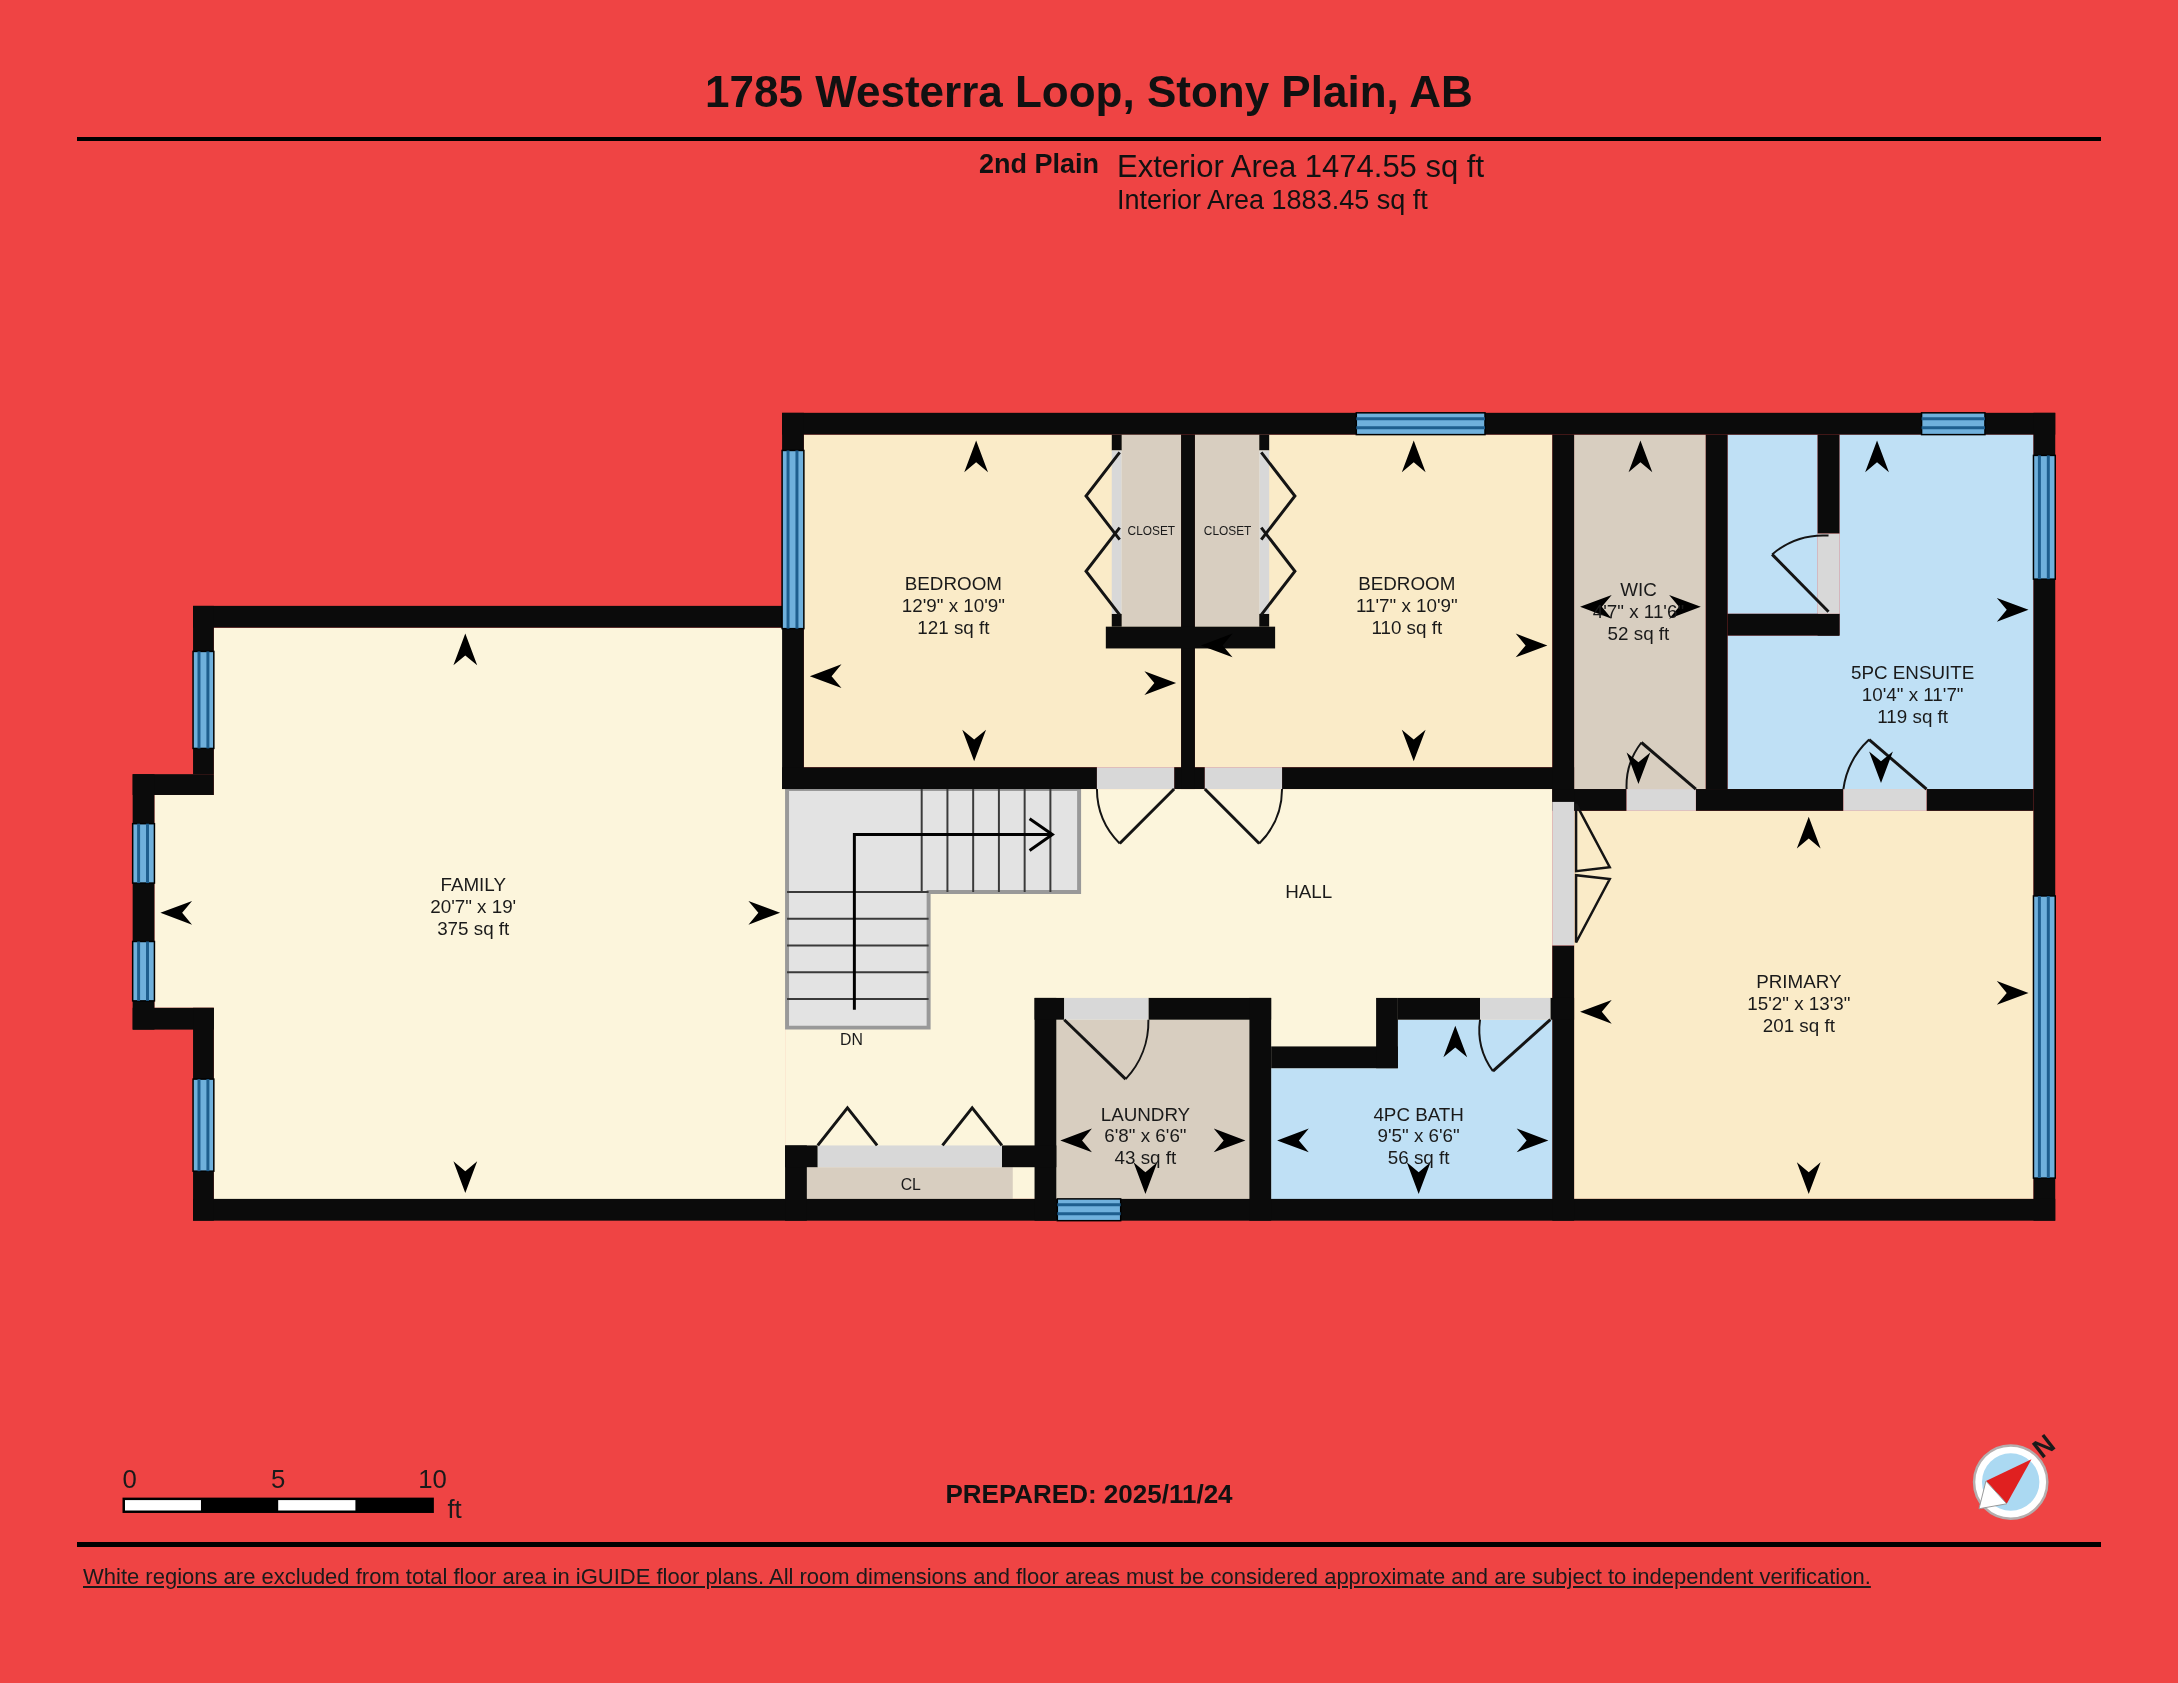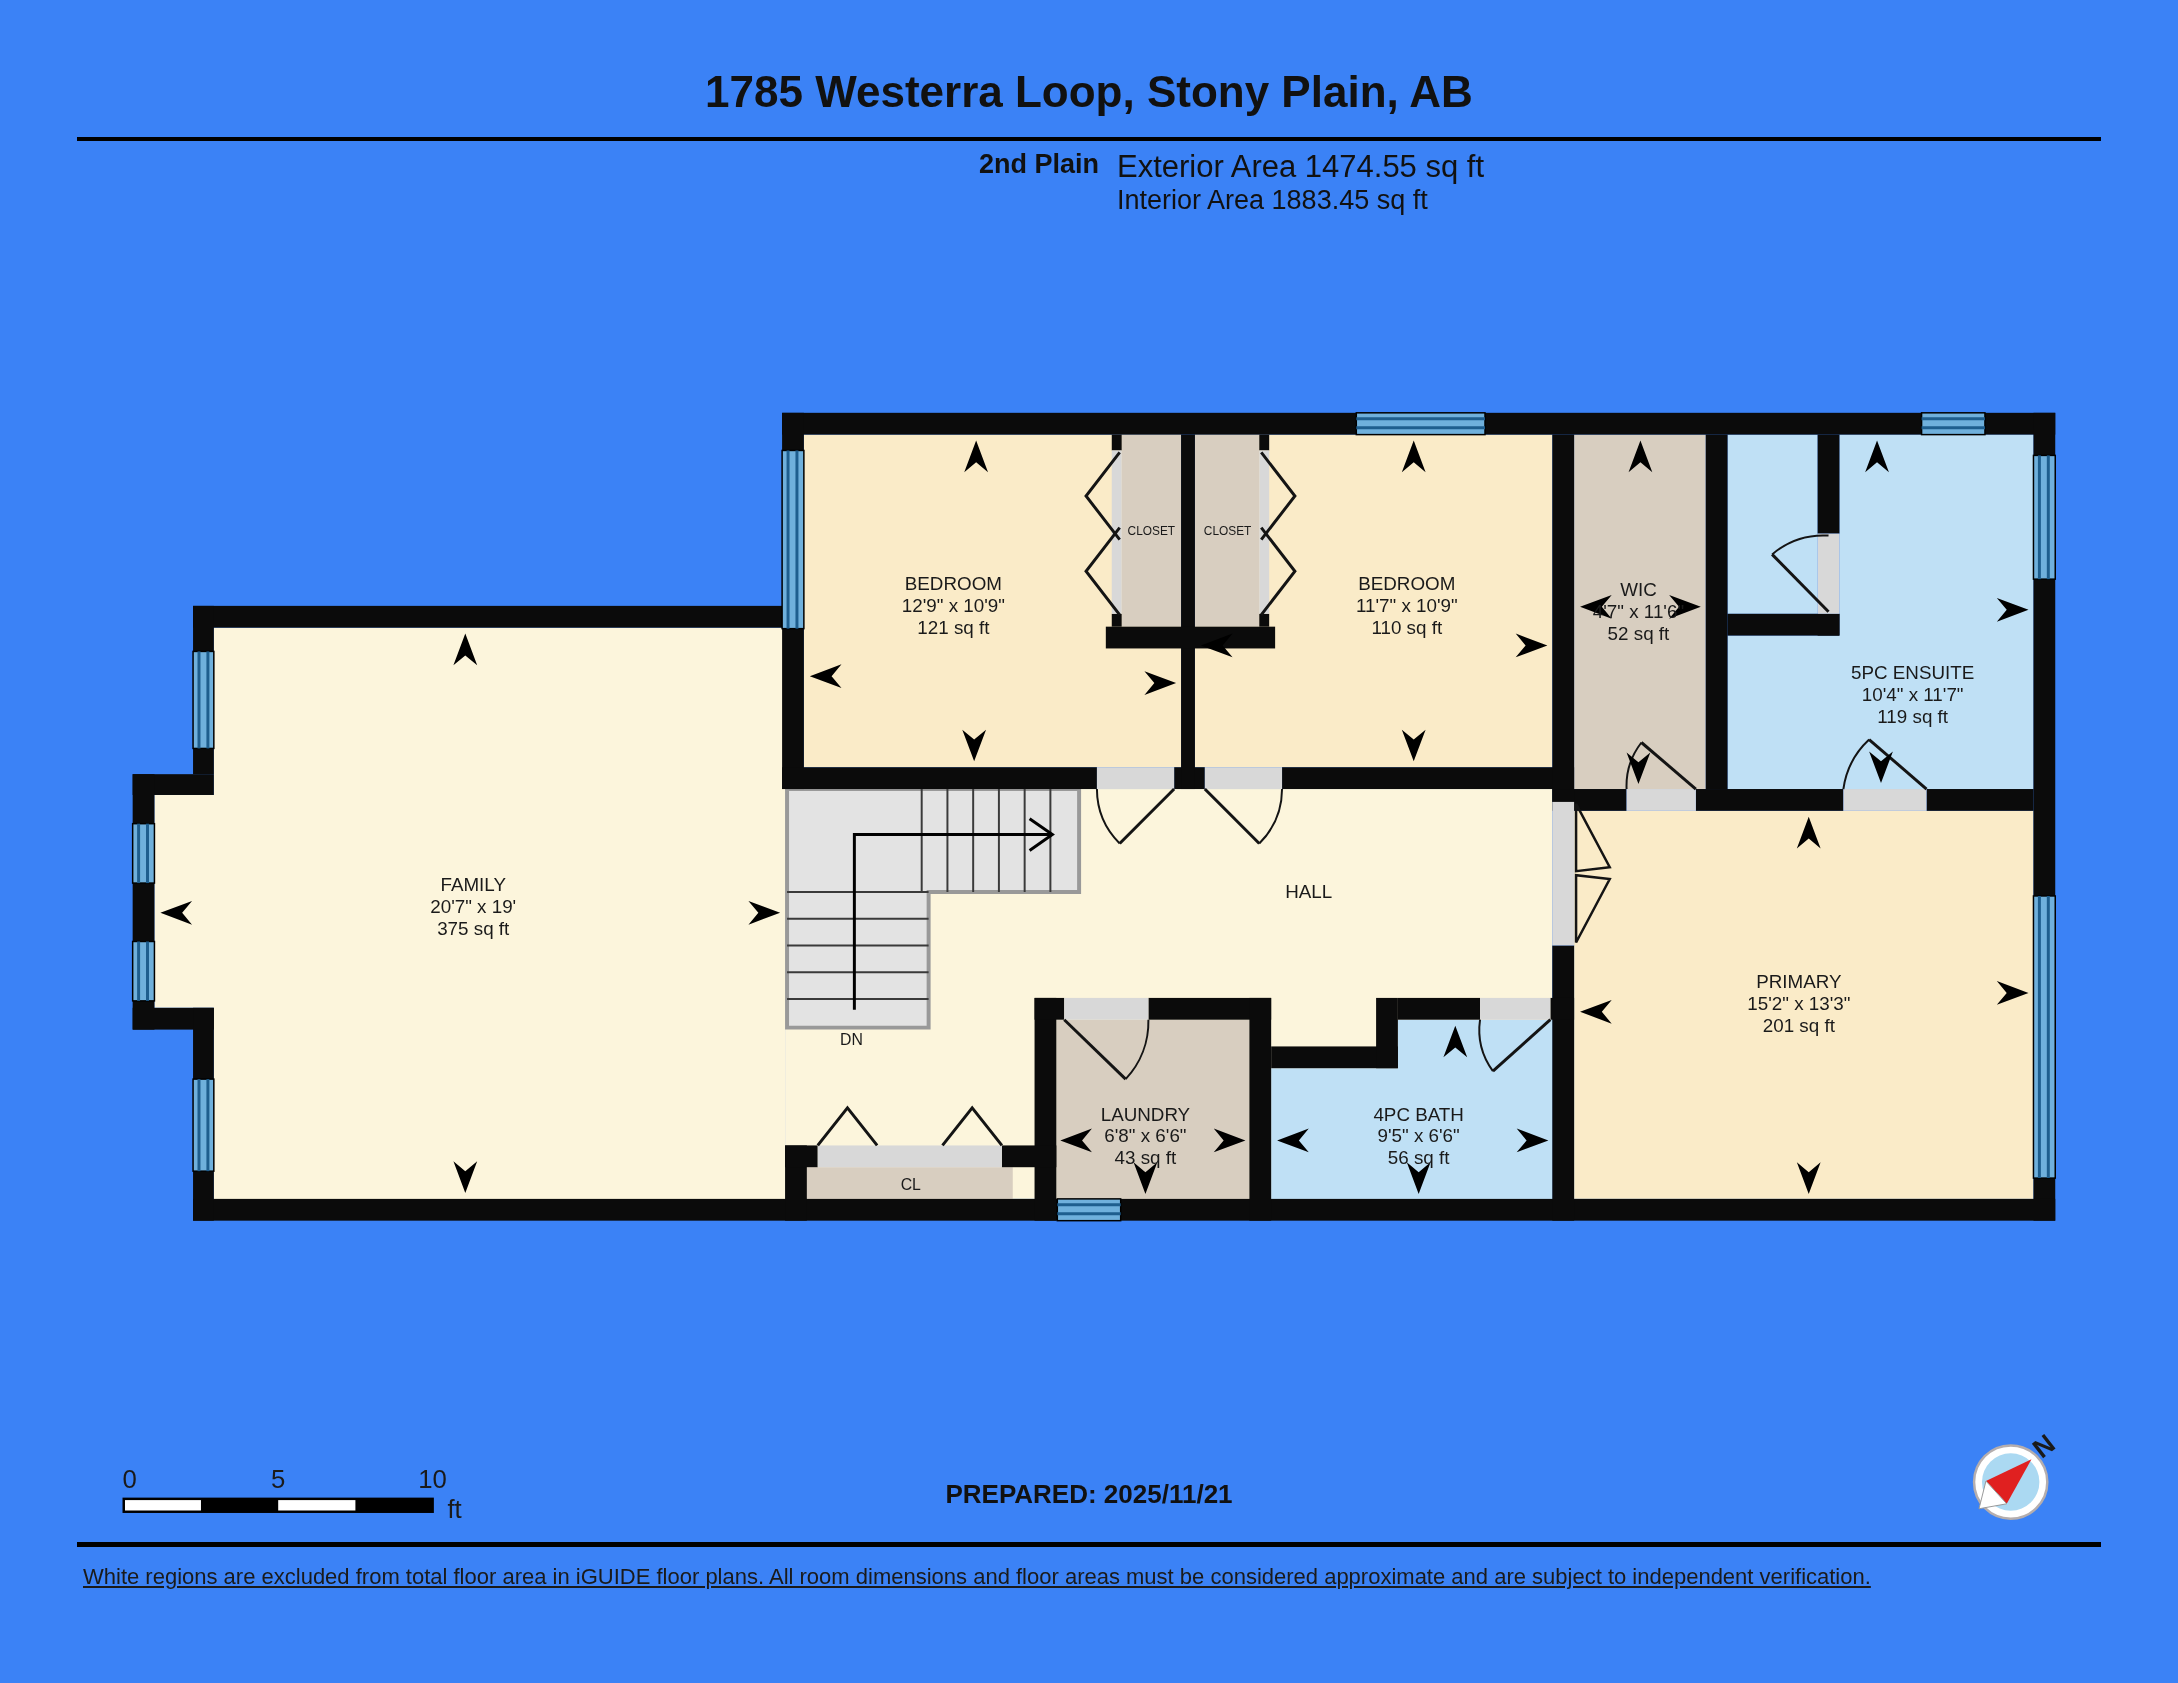--- a/index.html
+++ b/index.html
@@ -1,16 +1,16 @@
 <!DOCTYPE html>
 <html><head>
 <meta charset="utf-8">
 <style>
   html,body{margin:0;padding:0;background:#fff;}
-  .page{position:relative;width:2178px;height:1683px;background:#3b82f6;overflow:hidden;
+  .page{position:relative;width:2178px;height:1683px;background:#ef4444;overflow:hidden;
         font-family:"Liberation Sans", sans-serif;color:#111;}
   .title{position:absolute;top:67px;left:0;width:2178px;text-align:center;
          font-size:44px;font-weight:bold;letter-spacing:0px;}
   .rule{position:absolute;background:#000;}
   .rule.top{top:137px;left:77px;width:2024px;height:4px;}
   .rule.bottom{top:1542px;left:77px;width:2024px;height:5px;}
   .floor-label{position:absolute;top:149px;left:842px;width:257px;text-align:right;
                font-size:27px;font-weight:bold;}
   .area-line1{position:absolute;top:149px;left:1117px;font-size:31px;}
   .area-line2{position:absolute;top:185px;left:1117px;font-size:27px;}
@@ -316,18 +316,18 @@
 
     <g>
       <circle cx="2031" cy="1497" r="37" fill="#fff" stroke="#B5AEAE" stroke-width="2.5"></circle>
       <circle cx="2031" cy="1497" r="29" fill="#ABD9F2"></circle>
       <polygon points="2052,1474 2006,1496 2027,1519" fill="#E02020"></polygon>
       <polygon points="1999,1524 2006,1496 2027,1519" fill="#fff" stroke="#999" stroke-width="1"></polygon>
       <text transform="translate(2070,1468) rotate(-38)" text-anchor="middle" style="font-size:27px;font-weight:bold;">N</text>
     </g>
   </svg>
 
-  <div class="prepared">PREPARED: 2025/11/21</div>
+  <div class="prepared">PREPARED: 2025/11/24</div>
   <div class="rule bottom"></div>
   <div class="disclaimer">White regions are excluded from total floor area in iGUIDE floor plans. All room dimensions and floor areas must be considered approximate and are subject to independent verification.</div>
 
 </div>
 
 
 </body></html>

